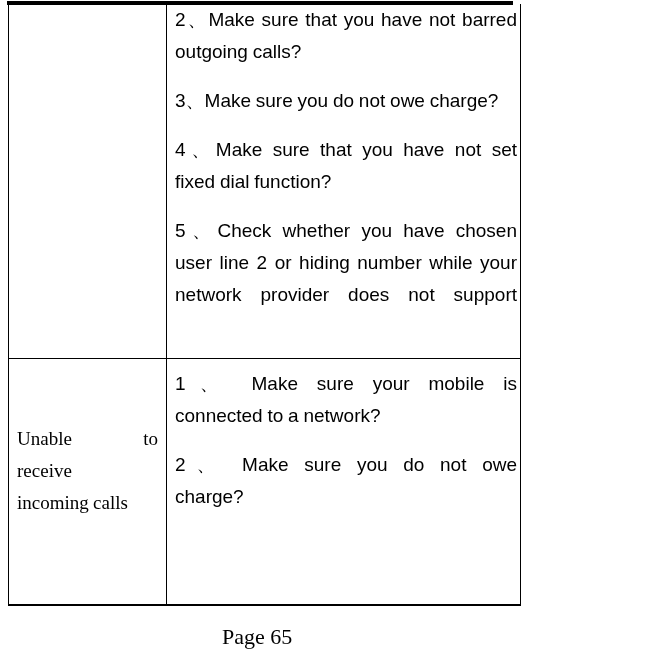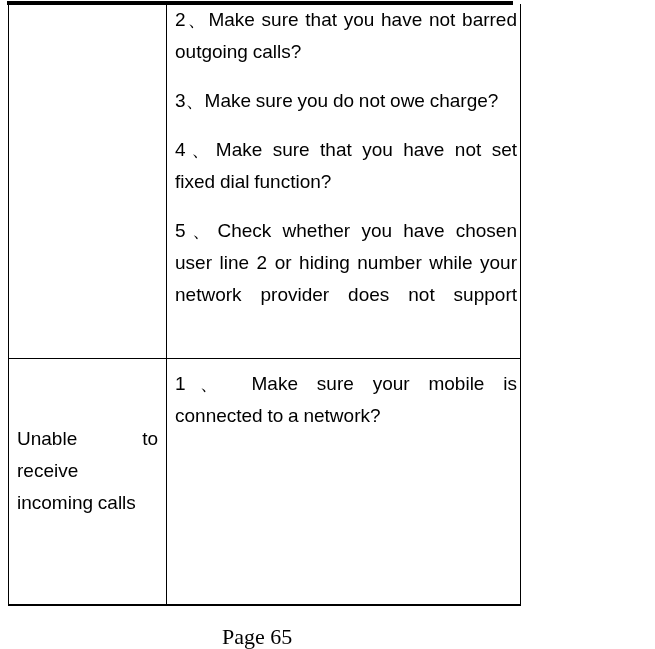--- a/index.html
+++ b/index.html
@@ -21,21 +21,21 @@
     position:absolute; left:8px; top:4px;
     width:511px;
     border-left:1.5px solid #000000;
     border-right:1.5px solid #000000;
     border-bottom:2px solid #000000;
   }
   .t-row { display:grid; grid-template-columns:157px 1fr; }
   .t-row.r1 { height:354px; }
   .t-row.r2 { height:245px; border-top:1px solid #000000; }
   .cell { overflow:hidden; }
-  .cell-issue { padding:64px 8px 0 8px; }
+  .cell-issue { padding:64px 8px 0 8px;font-family:Liberation Serif, serif; }
   .cell-solutions { border-left:1px solid #000000; padding:0 3px 0 8px; }
   .r2 .cell-solutions { padding-top:9px; }
   .para { margin:0 0 17px 0; }
   .line {
     line-height:32px;
     white-space:nowrap;
     word-spacing:-0.5px;
     text-align:justify;
   }
   .jl { text-align-last:justify; }   
@@ -82,20 +82,24 @@
       <div class="cell cell-issue">
         <div class="line jl">Unable to</div>
         <div class="line ll">receive</div>
         <div class="line ll">incoming calls</div>
       </div>
       <div class="cell cell-solutions">
         <div class="para">
           <div class="line jl">1、 Make sure your mobile is</div>
           <div class="line ll">connected to a network?</div>
         </div>
+        <div class="para">
+          <div class="line jl">2、 Make sure you do not owe</div>
+          <div class="line ll">charge?</div>
+        </div>
       </div>
     </div>
 
   </div>
 
   <div class="page-number">Page 65</div>
 
 </div>
 
 </body></html>

